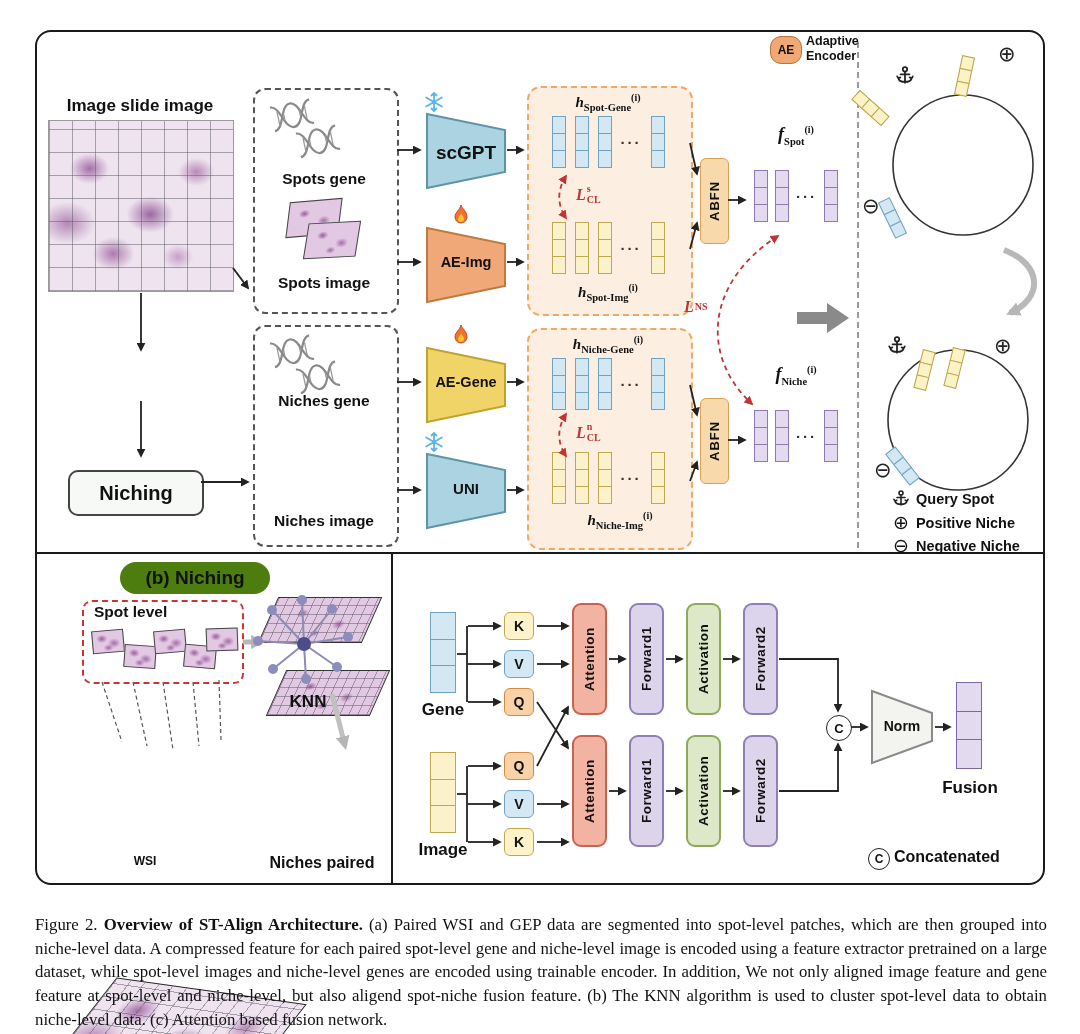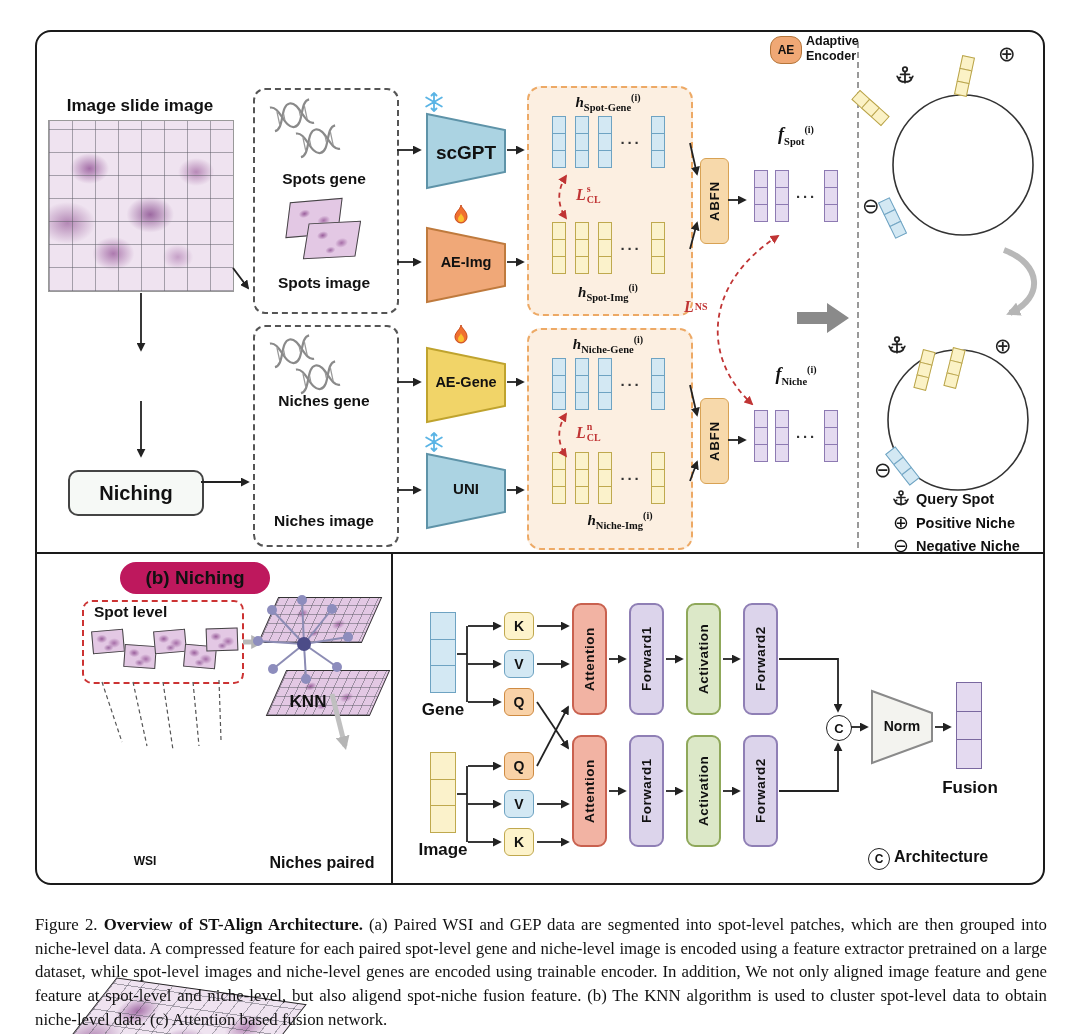--- a/index.html
+++ b/index.html
@@ -8,21 +8,21 @@
   .abs{position:absolute;}
   .fig-frame{position:absolute;left:35px;top:30px;width:1010px;height:855px;
              border:2.5px solid #1a1a1a;border-radius:16px;box-sizing:border-box;}
   .divh{position:absolute;left:37px;top:552px;width:1006px;border-top:2.5px solid #1a1a1a;}
   .divv{position:absolute;left:391px;top:553px;height:330px;border-left:2.5px solid #1a1a1a;}
   .divdash{position:absolute;left:857px;top:42px;height:506px;border-left:2px dashed #999;}
 
   .pill{position:absolute;border-radius:17px;display:flex;align-items:center;justify-content:center;
         font-weight:bold;color:#111;}
   .pill-a{left:350px;top:36px;width:200px;height:34px;background:#d9e7f7;font-size:21px;}
-  .pill-b{left:120px;top:562px;width:150px;height:32px;background:#be185d;font-size:19px;}
+  .pill-b{left:120px;top:562px;width:150px;height:32px;background:#4d7c0f;font-size:19px;}
   .pill-c{left:650px;top:562px;width:160px;height:32px;background:#f6d7a8;font-size:19px;}
 
   .lab{position:absolute;font-weight:bold;color:#111;text-align:center;}
   .procbox{position:absolute;width:132px;height:42px;border:2.2px solid #444;border-radius:10px;
            background:#f6f9f6;display:flex;align-items:center;justify-content:center;
            font-weight:bold;font-size:20px;}
   .dbox{position:absolute;border:2px dashed #555;border-radius:12px;}
   .obox{position:absolute;border:2.5px dashed #eda965;background:#fcefe1;border-radius:14px;}
 
   .tissue{background-color:#efe3f0;background-image:
@@ -505,21 +505,21 @@
   </svg>
   <div class="lab" style="left:871px;top:718px;width:62px;font-size:14px;">Norm</div>
   <div class="bigcol bigcol-purple" style="left:956px;top:682px;">
       <div class="bigcell" style="height:30px;"></div>
       <div class="bigcell" style="height:30px;"></div>
       <div class="bigcell" style="height:30px;"></div>
     </div>
   <div class="lab" style="left:938px;top:778px;width:64px;font-size:17px;">Fusion</div>
 
   <div class="cc" style="left:868px;top:848px;width:20px;height:20px;font-size:12px;">C</div>
-  <div class="lab" style="left:894px;top:848px;font-size:16px;text-align:left;">Architecture</div>
+  <div class="lab" style="left:894px;top:848px;font-size:16px;text-align:left;">Concatenated</div>
 
   <p class="caption">
     <span>Figure 2.</span>
     <b>Overview of ST-Align Architecture.</b>
     <span>(a) Paired WSI and GEP data are segmented into spot-level patches, which are then grouped into niche-level data. A compressed feature for each paired spot-level gene and niche-level image is encoded using a feature extractor pretrained on a large dataset, while spot-level images and niche-level genes are encoded using trainable encoder. In addition, We not only aligned image feature and gene feature at spot-level and niche-level, but also aligend spot-niche fusion feature. (b) The KNN algorithm is used to cluster spot-level data to obtain niche-level data. (c) Attention based fusion network.</span>
   </p>
 
   <svg id="wires" width="1080" height="1034">
     <defs>
       <marker id="mb" markerWidth="9" markerHeight="9" viewBox="0 0 10 10" refX="8" refY="5" orient="auto" markerUnits="userSpaceOnUse">

